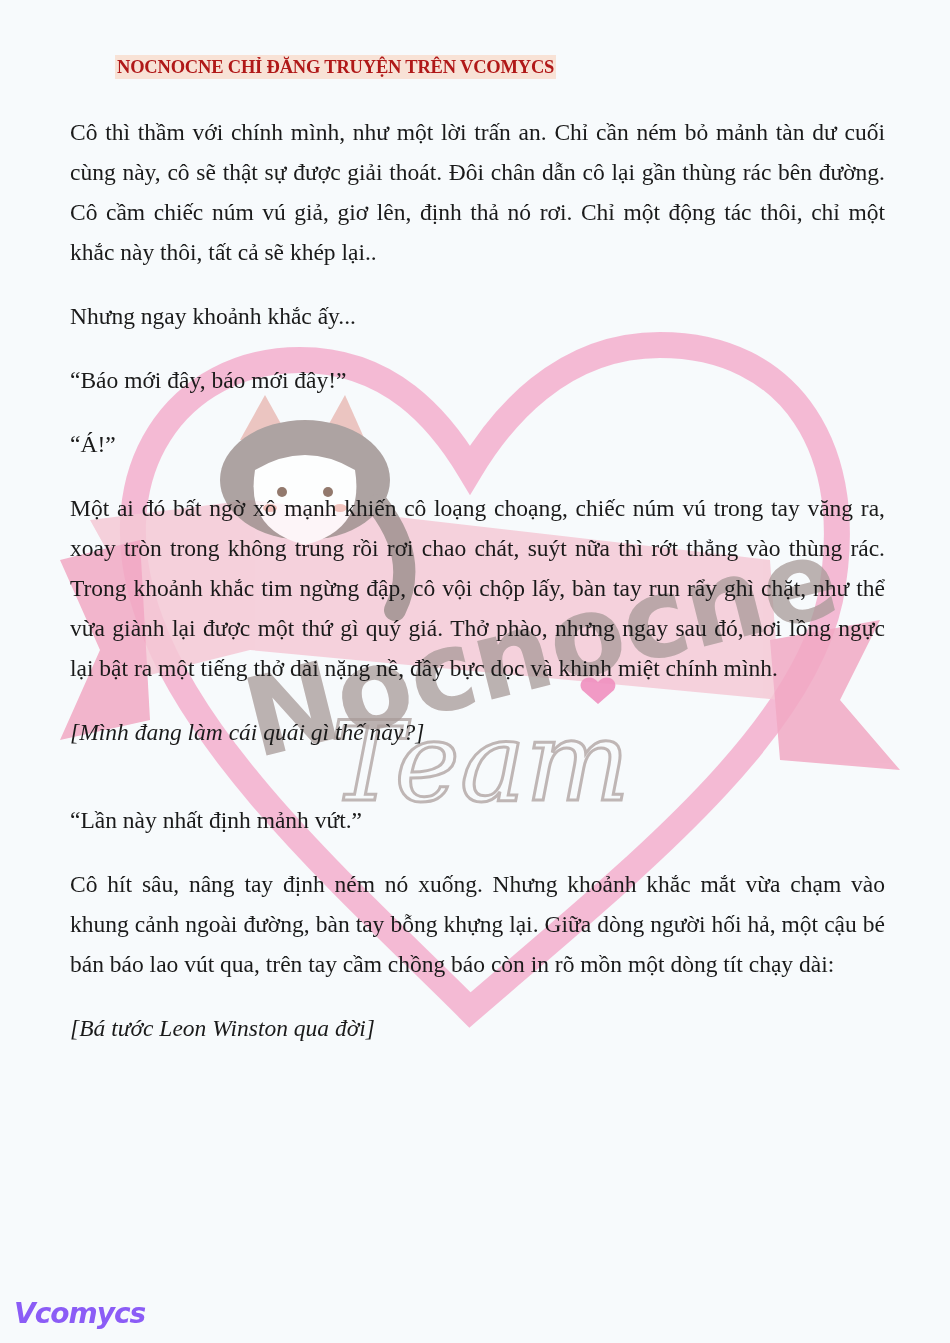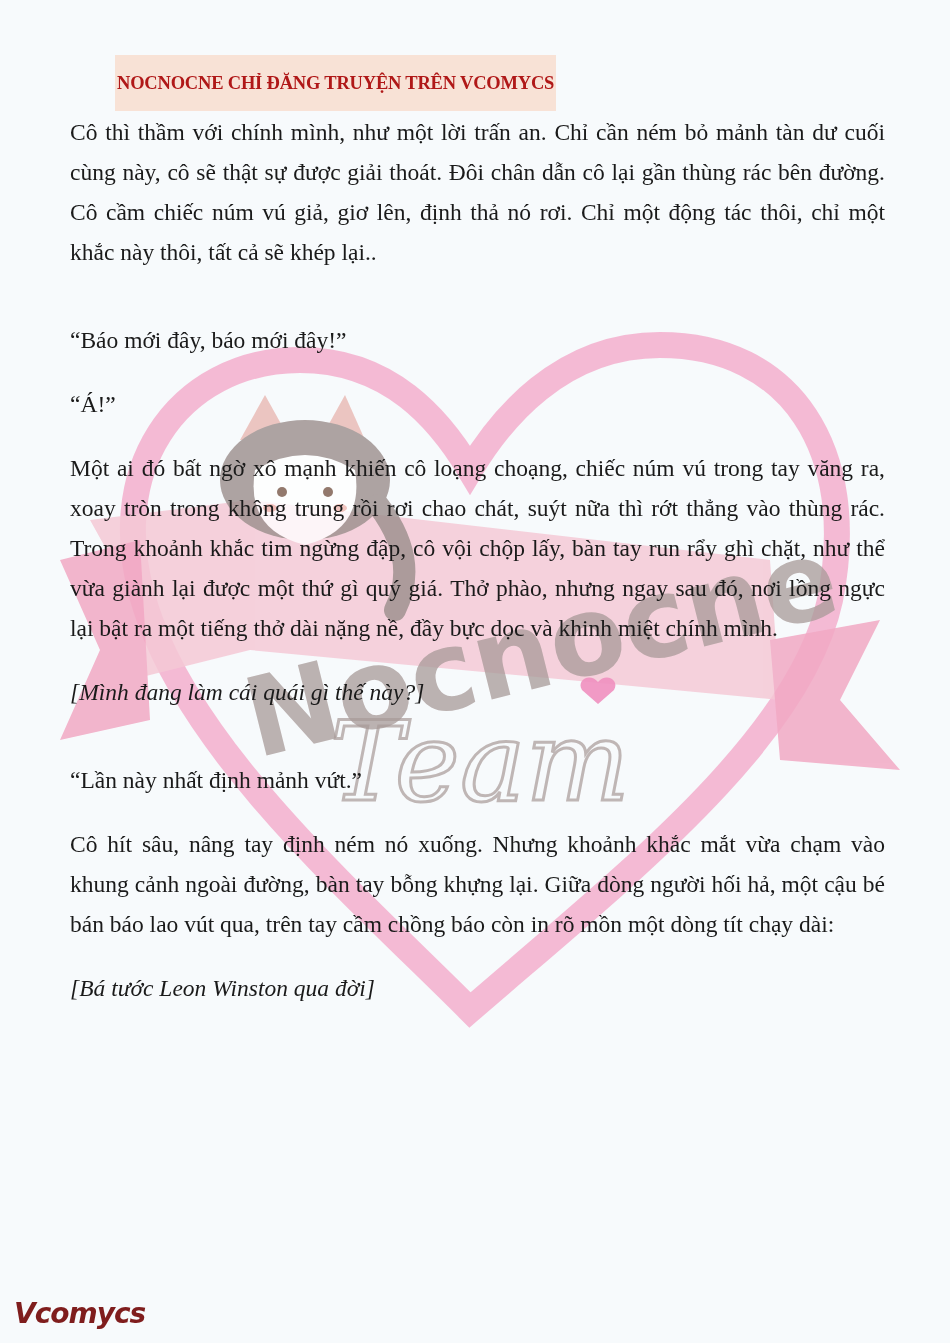--- a/index.html
+++ b/index.html
@@ -22,21 +22,21 @@
       width: 950px;
       height: 1343px;
       pointer-events: none;
       z-index: 0;
     }
     .header-banner {
       position: absolute;
       left: 115px;
       top: 55px;
       height: 24px;
-      padding: 16px 2px;
+      padding: 0 2px;
       background: #f8e2d6;
       color: #b01818;
       font-family: "Liberation Serif", serif;
       font-weight: bold;
       font-size: 18.5px;
       line-height: 24px;
       letter-spacing: -0.2px;
       z-index: 2;
       white-space: nowrap;
     }
@@ -61,21 +61,21 @@
     .footer-logo {
       position: absolute;
       left: 14px;
       top: 1296px;
       height: 36px;
       z-index: 2;
       font-family: "DejaVu Sans", sans-serif;
       font-style: italic;
       font-weight: bold;
       font-size: 28px;
-      color: #7f1d1d;
+      color: #8b5cf6;
       letter-spacing: -1px;
       line-height: 36px;
     }
   </style>
 </head>
 <body>
 
 <svg class="watermark" viewBox="0 0 950 1343" xmlns="http://www.w3.org/2000/svg">
 
   <g fill="none" stroke="#f3b6d2" stroke-width="26" stroke-linecap="round" opacity="0.95">
@@ -110,20 +110,21 @@
   <text x="330" y="800" font-family="DejaVu Serif, serif" font-style="italic" font-size="110" fill="none" stroke="#a89a98" stroke-width="3" opacity="0.7">Team</text>
 
   <path d="M 598 682 c -8 -10 -22 -2 -16 8 l 16 14 l 16 -14 c 6 -10 -8 -18 -16 -8 z" fill="#f08fbf" opacity="0.9"></path>
 </svg>
 
 <div class="header-banner">NOCNOCNE CHỈ ĐĂNG TRUYỆN TRÊN VCOMYCS</div>
 
 <div class="content">
   <p class="para">Cô thì thầm với chính mình, như một lời trấn an. Chỉ cần ném bỏ mảnh tàn dư cuối cùng này, cô sẽ thật sự được giải thoát. Đôi chân dẫn cô lại gần thùng rác bên đường. Cô cầm chiếc núm vú giả, giơ lên, định thả nó rơi. Chỉ một động tác thôi, chỉ một khắc này thôi, tất cả sẽ khép lại..</p>
   <div class="gap"></div>
+  <p class="para">Nhưng ngay khoảnh khắc ấy...</p>
   <div class="gap"></div>
   <p class="para">“Báo mới đây, báo mới đây!”</p>
   <div class="gap"></div>
   <p class="para">“Á!”</p>
   <div class="gap"></div>
   <p class="para">Một ai đó bất ngờ xô mạnh khiến cô loạng choạng, chiếc núm vú trong tay văng ra, xoay tròn trong không trung rồi rơi chao chát, suýt nữa thì rớt thẳng vào thùng rác. Trong khoảnh khắc tim ngừng đập, cô vội chộp lấy, bàn tay run rẩy ghì chặt, như thể vừa giành lại được một thứ gì quý giá. Thở phào, nhưng ngay sau đó, nơi lồng ngực lại bật ra một tiếng thở dài nặng nề, đầy bực dọc và khinh miệt chính mình.</p>
   <div class="gap"></div>
   <p class="para italic">[Mình đang làm cái quái gì thế này?]</p>
   <div class="gap"></div>
   <div class="gap"></div>

